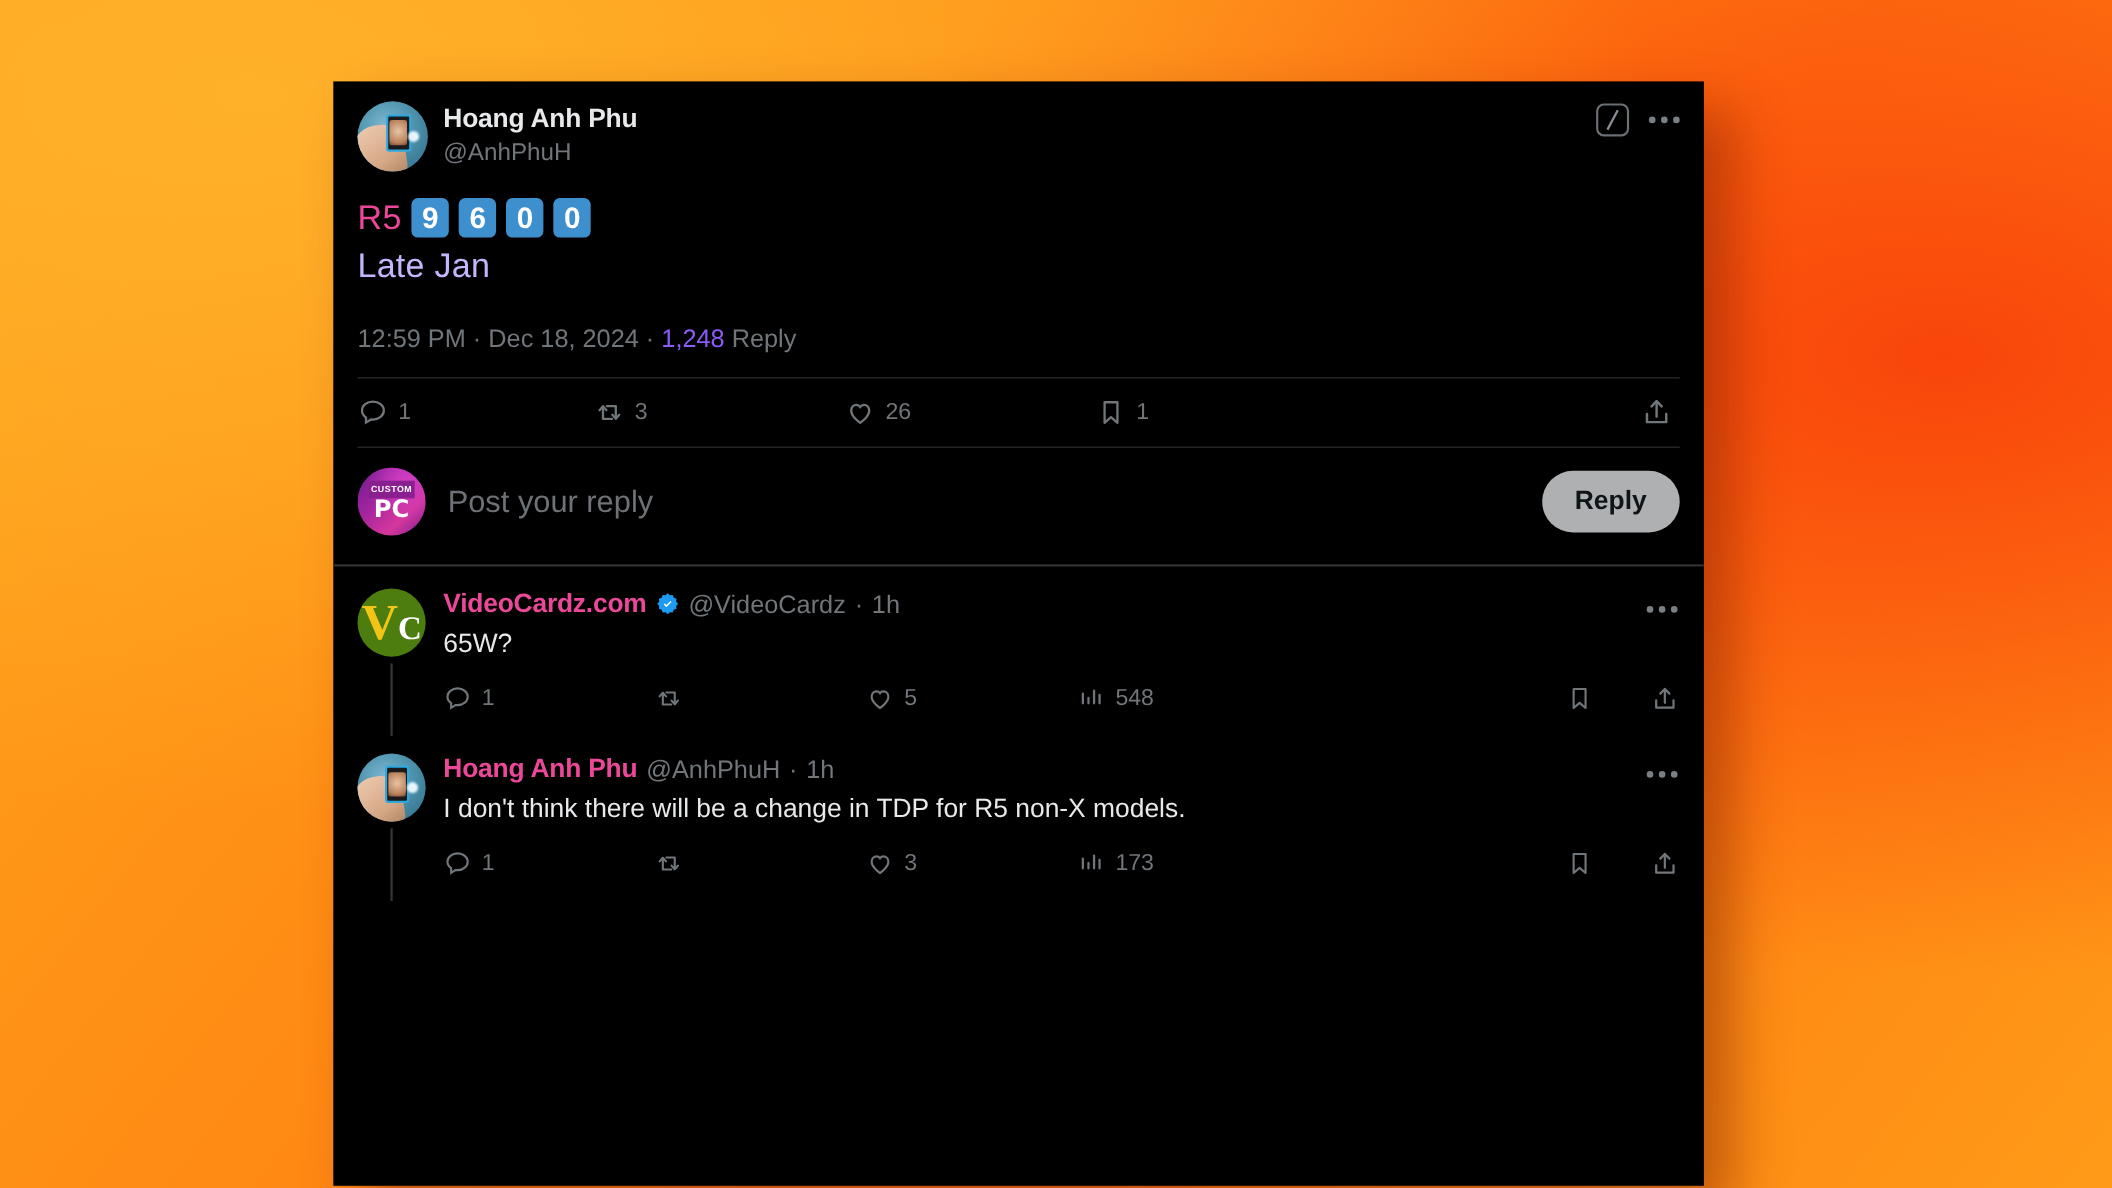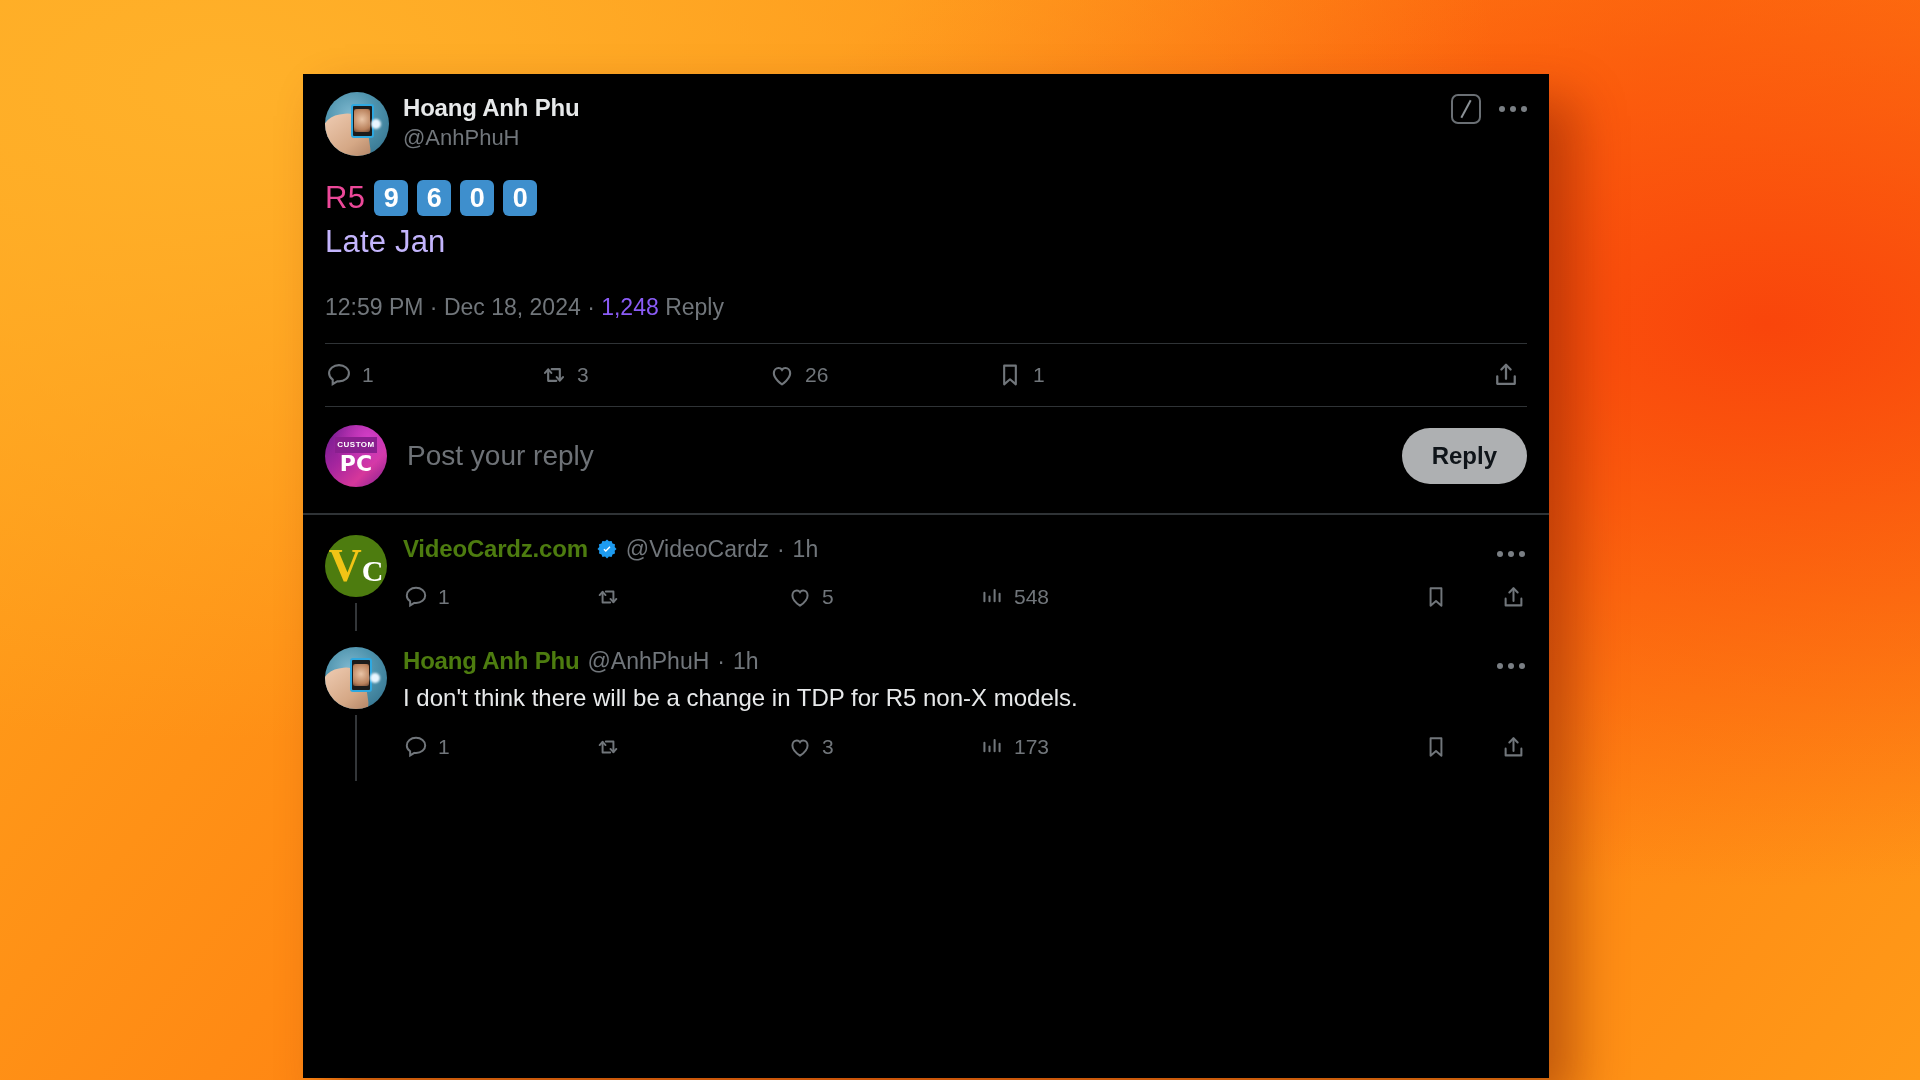--- a/index.html
+++ b/index.html
@@ -187,21 +187,21 @@
   
   .reply { position: relative; padding: 20px 22px 0 22px; display: flex; }
   .reply .avatar { width: 62px; height: 62px; flex: 0 0 62px; }
   .reply-col { margin-left: 16px; flex: 1; min-width: 0; }
   .thread-line {
     position: absolute;
     left: 52px; top: 88px; bottom: -4px;
     width: 2px; background: #333639;
   }
   .reply-name-row { display: flex; align-items: center; gap: 8px; flex-wrap: nowrap; }
-  .reply-name { font-size: 24px; font-weight: bold; color: #4d7c0f; letter-spacing: -0.2px; }
+  .reply-name { font-size: 24px; font-weight: bold; color: #ec4899; letter-spacing: -0.2px; }
   .verified { width: 22px; height: 22px; flex: 0 0 22px; }
   .reply-handle { font-size: 23px; color: #71767B; }
   .reply-text { font-size: 24px; color: #E7E9EA; margin-top: 7px; line-height: 1.3; }
   .reply-actions {
     display: flex; align-items: center;
     height: 60px; margin-top: 4px;
     color: #71767B; font-size: 21px;
   }
   .reply-actions .act { display: flex; align-items: center; gap: 9px; }
   .reply-actions .ra1 { width: 192px; }
@@ -342,20 +342,21 @@
         <span class="verified">
           <svg width="22" height="22" viewBox="0 0 24 24">
             <path fill="#1D9BF0" d="M12 1.5l2.1 2 2.9-.3 1 2.7 2.7 1-.3 2.9 2 2.1-2 2.1.3 2.9-2.7 1-1 2.7-2.9-.3-2.1 2-2.1-2-2.9.3-1-2.7-2.7-1 .3-2.9-2-2.1 2-2.1-.3-2.9 2.7-1 1-2.7 2.9.3z"></path>
             <path fill="#fff" d="M10.7 15.3l-2.6-2.6 1.1-1.1 1.5 1.5 4-4 1.1 1.1z"></path>
           </svg>
         </span>
         <span class="reply-handle">@VideoCardz</span>
         <span class="reply-handle">·</span>
         <span class="reply-handle">1h</span>
       </div>
+      <div class="reply-text">65W?</div>
 
       <div class="reply-actions">
         <div class="act ra1">
           <span class="icon">
             <svg width="26" height="26" viewBox="0 0 24 24" fill="none" stroke="#71767B" stroke-width="1.8">
               <path d="M12 3.5c-4.7 0-8.5 3.1-8.5 7 0 2.2 1.2 4.1 3.1 5.4v3.9l3.9-2.4c.5.1 1 .1 1.5.1 4.7 0 8.5-3.1 8.5-7s-3.8-7-8.5-7z"></path>
             </svg>
           </span>
           <span>1</span>
         </div>

